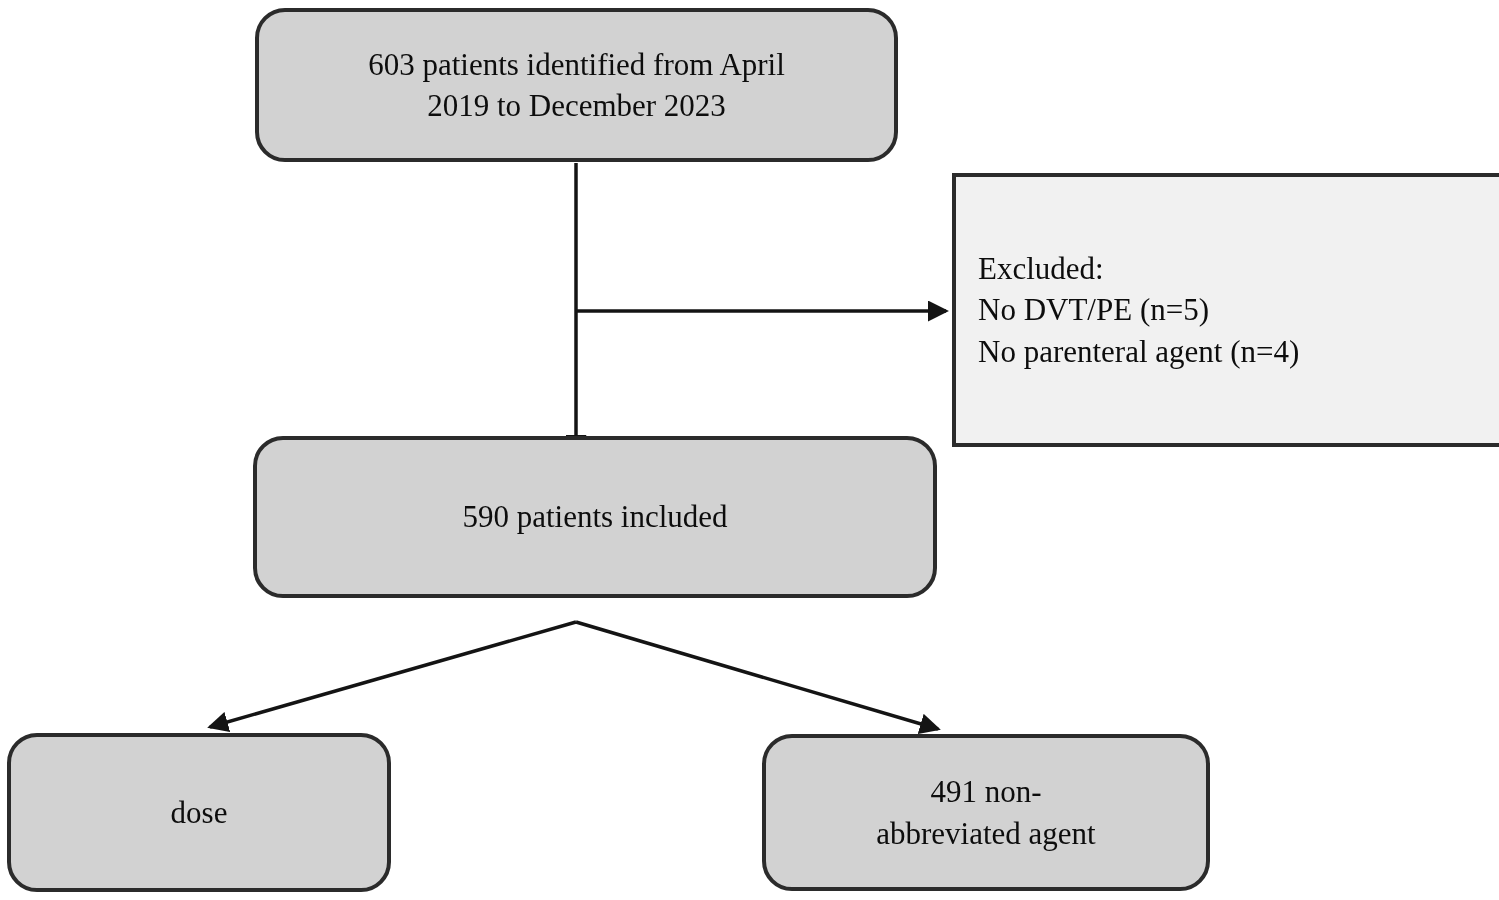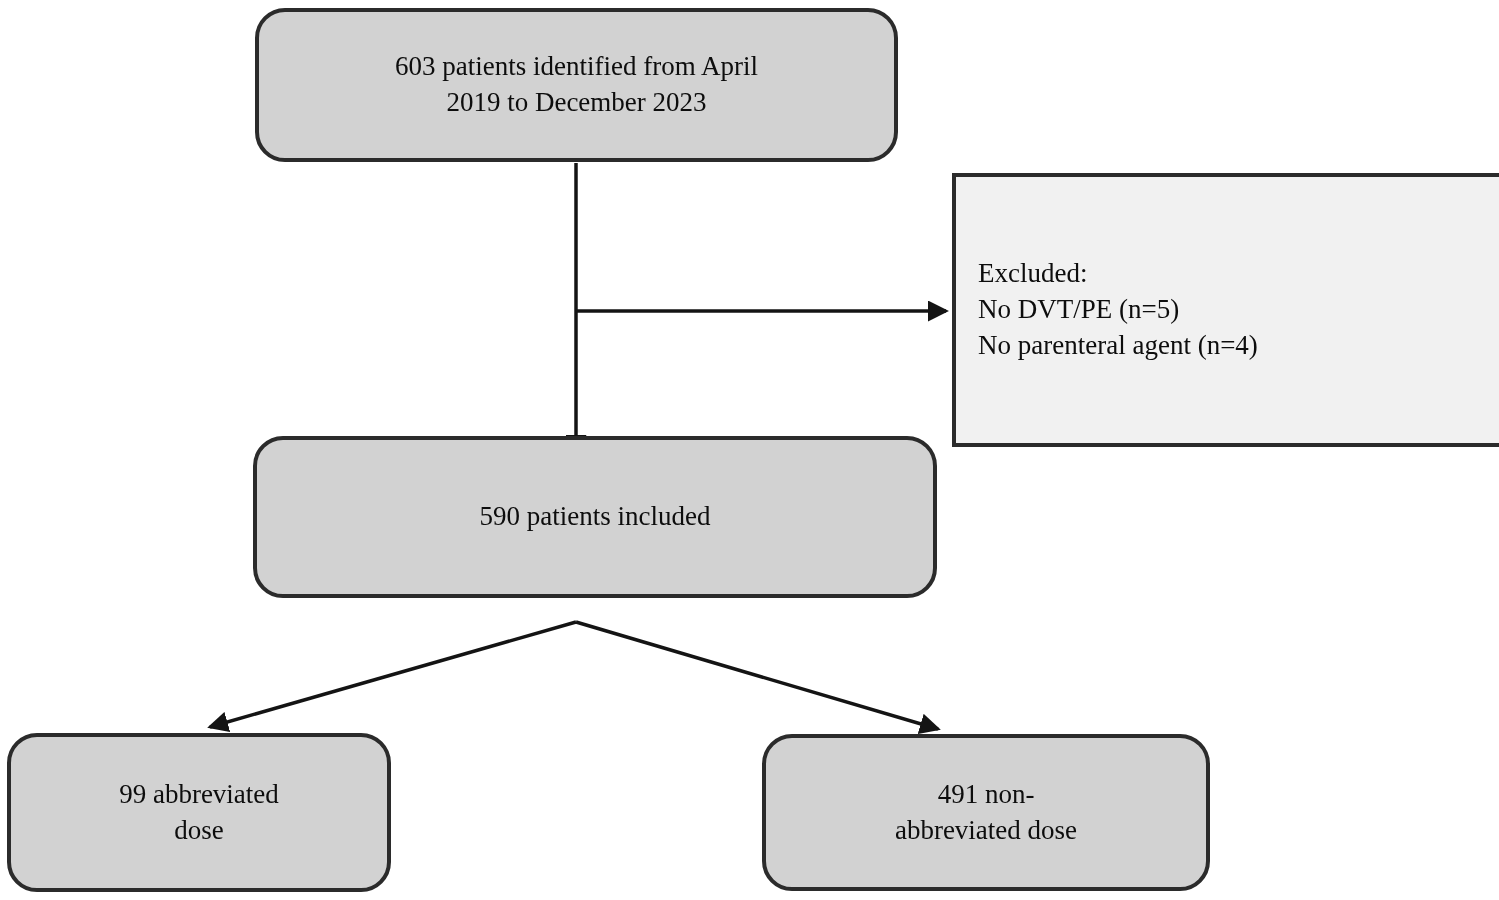--- a/index.html
+++ b/index.html
@@ -27,21 +27,21 @@
   .connectors marker path { fill: var(--arrow, #141414); }
   .node {
     position: absolute;
     background: var(--node-fill, #d2d2d2);
     border: 4px solid var(--node-border, #2b2b2b);
     display: flex;
     flex-direction: column;
     justify-content: center;
     align-items: center;
     text-align: center;
-    font-size: 27px;
+    font-size: 31px;
     line-height: 1.33;
   }
   .node.rounded { border-radius: 30px; }
   .node .line { white-space: nowrap; }
   .node-identified   { left: 255px; top: 8px;   width: 643px; height: 154px; }
   .node-excluded {
     left: 952px; top: 173px; width: 611px; height: 274px;
     background: var(--excluded-fill, #f1f1f1);
     align-items: flex-start;
     text-align: left;
@@ -78,22 +78,21 @@
     <div class="line">Excluded:</div>
     <div class="line">No DVT/PE (n=5)</div>
     <div class="line">No parenteral agent (n=4)</div>
   </div>
 
   <div class="node rounded node-included">
     <div class="line">590 patients included</div>
   </div>
 
   <div class="node rounded node-abbreviated">
-    <div class="line">99 abbreviated</div>
     <div class="line">dose</div>
   </div>
 
   <div class="node rounded node-nonabbreviated">
     <div class="line">491 non-</div>
-    <div class="line">abbreviated dose</div>
+    <div class="line">abbreviated agent</div>
   </div>
 
 </div>
 
 </body></html>

